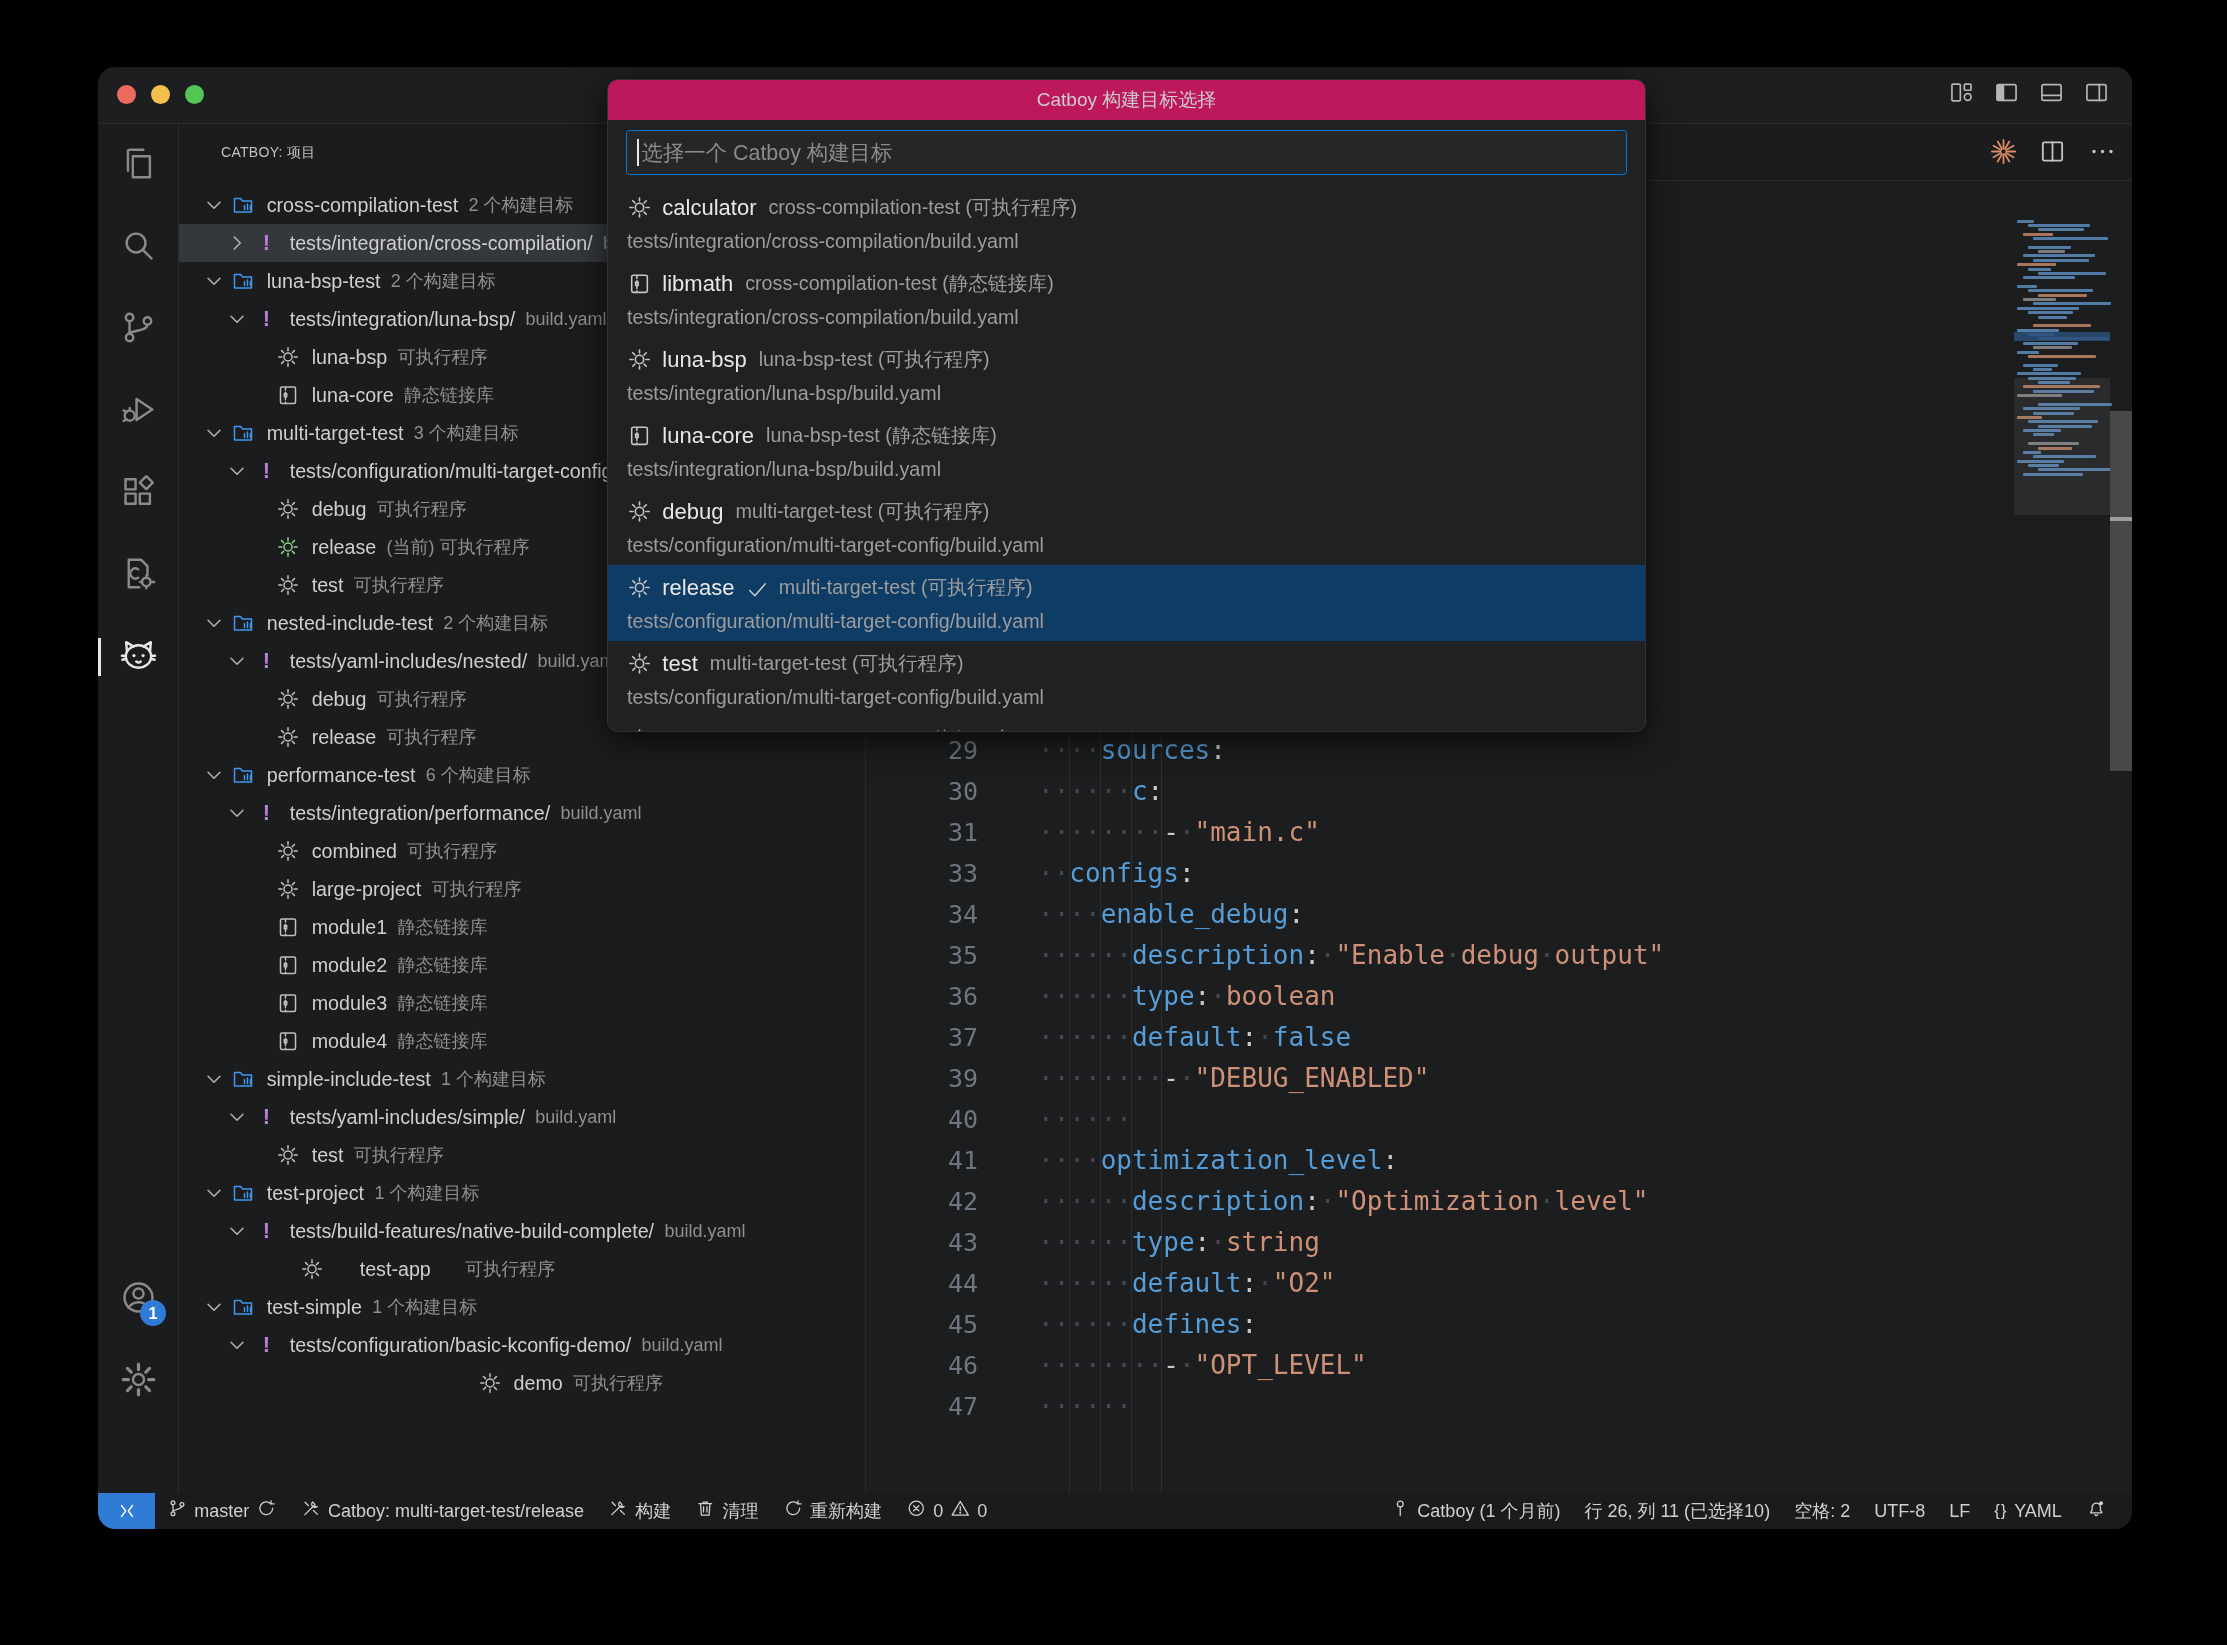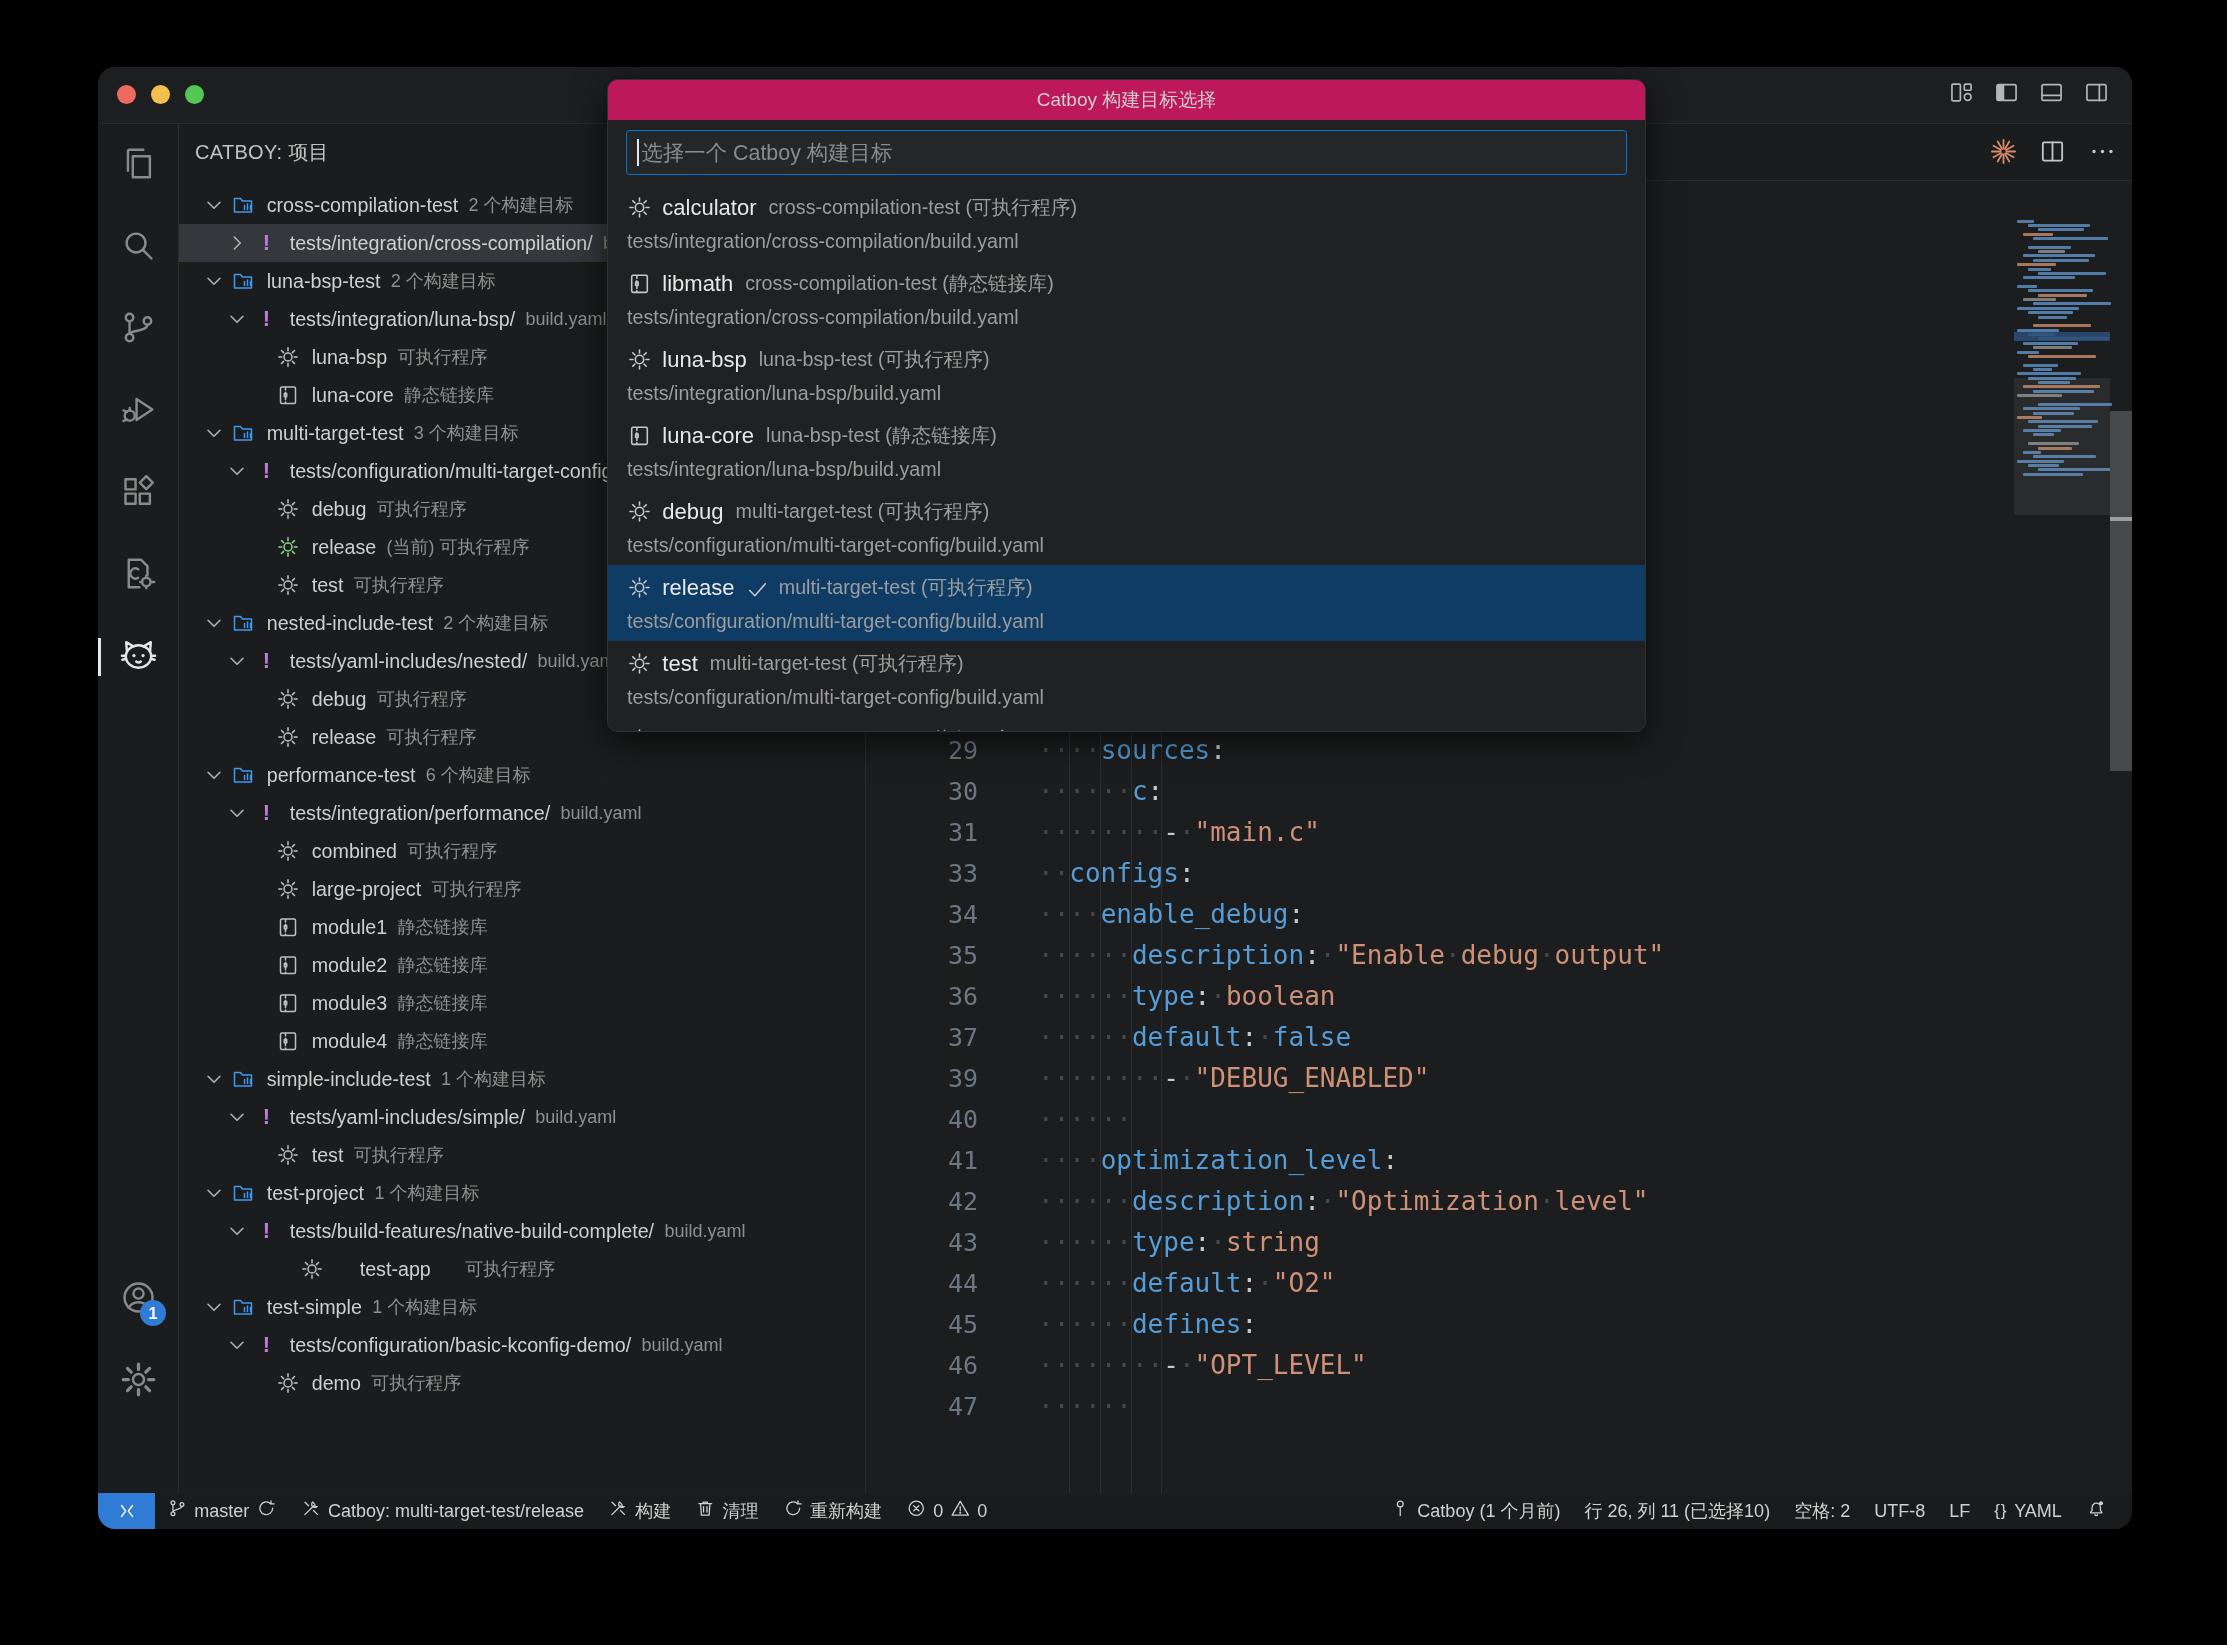--- a/index.html
+++ b/index.html
@@ -16,21 +16,21 @@
   #activitybar{position:absolute;left:0;top:57px;width:80px;height:1370px;background:#1b1c1d;border-right:0.9px solid #2a2b2c;}
   .act{position:relative;width:80px;height:82px;display:flex;align-items:center;justify-content:center;color:#8a8a8a;}
   .act.active{color:#e6e6e6;}
   .act.active::before{content:"";position:absolute;left:0;top:22px;width:2.6px;height:38px;background:#e6e6e6;}
   .act svg{width:39px;height:39px;}
   #actbottom{position:absolute;left:0;bottom:72px;width:80px;}
   .badge{position:absolute;right:12px;bottom:13.7px;min-width:26px;height:26px;border-radius:13px;background:#2f7bd6;
          color:#fff;font-size:16.3px;line-height:26px;text-align:center;font-weight:bold;}
   
   #sidebar{position:absolute;left:81px;top:57px;width:686px;height:1370px;background:#1b1c1d;border-right:0.9px solid #2a2b2c;overflow:hidden;}
-  #sidebar-header{position:absolute;left:16px;top:0;height:57px;line-height:57px;font-size:20px;color:#c2c2c2;letter-spacing:0.3px;}
+  #sidebar-header{position:absolute;left:42px;top:0;height:57px;line-height:57px;font-size:14px;color:#c2c2c2;letter-spacing:0.3px;}
   #tree{position:absolute;left:0;top:62px;width:100%;}
   .trow{position:relative;height:38px;display:flex;align-items:center;white-space:nowrap;overflow:hidden;font-size:19.7px;color:#cfcfcf;}
   .trow.sel{background:#34373c;}
   .twisty{width:26px;height:26px;flex:0 0 26px;color:#b0b0b0;margin-right:3.4px;}
   .twisty svg{width:26px;height:26px;}
   .tico{width:26px;height:26px;flex:0 0 26px;margin-right:10.3px;display:flex;align-items:center;justify-content:center;}
   .tico svg{width:24px;height:24px;}
   .yamlbang{font-weight:bold;font-size:22px;color:#b97fd6;}
   .tdesc{color:#8f8f8f;font-size:18px;margin-left:10.3px;}
   
@@ -536,21 +536,21 @@
           <div class="trow" style="padding-left: 45px;">
             <span class="twisty"><svg viewBox="0 0 24 24" fill="none" stroke="currentColor" stroke-width="1.5" stroke-linecap="round" stroke-linejoin="round">
                 <path d="M6.5 9.5l5.5 5.5 5.5-5.5"></path>
               </svg></span>
             <span class="tico">
               <span class="yamlbang">!</span>
             </span>
             <span>tests/configuration/basic-kconfig-demo/</span>
             <span class="tdesc">build.yaml</span>
           </div>
-          <div class="trow" style="padding-left: 67px;">
+          <div class="trow" style="padding-left: 67px; justify-content: center;">
             <span class="twisty"></span>
             <span class="tico" style="color: rgb(192, 192, 192);">
               <svg viewBox="0 0 24 24" fill="none" stroke="currentColor" stroke-width="1.5" stroke-linecap="round" stroke-linejoin="round">
                 <circle cx="12" cy="12" r="4"></circle>
                 <path d="M12 2.8v3M12 18.2v3M2.8 12h3M18.2 12h3M5.5 5.5l2.1 2.1M16.4 16.4l2.1 2.1M18.5 5.5l-2.1 2.1M7.6 16.4l-2.1 2.1"></path>
               </svg>
             </span>
             <span>demo</span>
             <span class="tdesc">可执行程序</span>
           </div>

